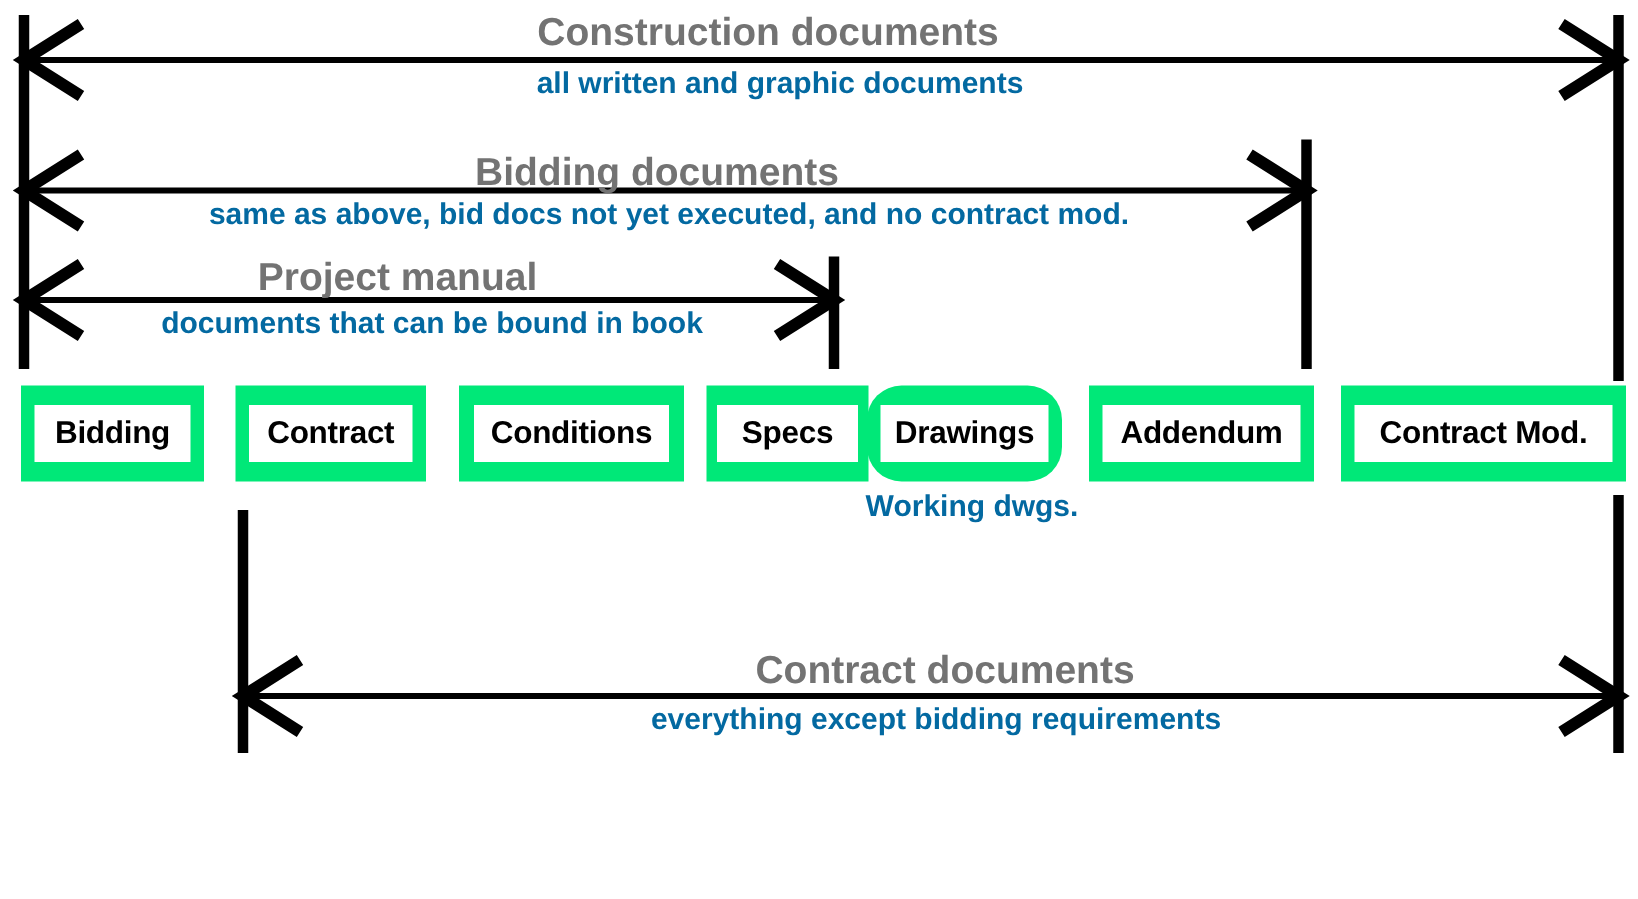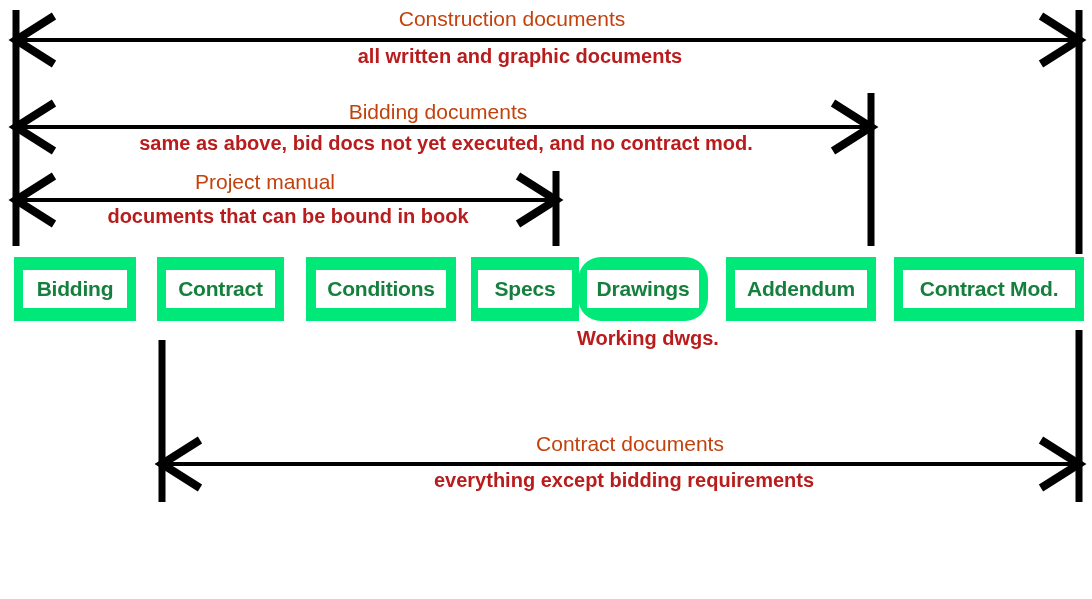--- a/index.html
+++ b/index.html
@@ -22,26 +22,26 @@
     position: absolute;
     left: 0;
     top: 0;
   }
   .lbl {
     position: absolute;
     white-space: nowrap;
     line-height: 1;
   }
   .lbl-black {
-    color: #c2410c;
-    font-size: 21px;
-    font-weight: 400;
+    color: #737373;
+    font-size: 26px;
+    font-weight: 700;
   }
   .lbl-red {
-    color: #b91c1c;
+    color: #0369a1;
     font-size: 20px;
     font-weight: bold;
   }
   .center {
     transform: translateX(-50%);
   }
   .docbox {
     position: absolute;
     box-sizing: border-box;
     background: #00e878;
@@ -53,21 +53,21 @@
     box-sizing: border-box;
     background: #ffffff;
     width: 100%;
     height: 100%;
     display: flex;
     align-items: center;
     justify-content: center;
     overflow: hidden;
   }
   .docbox .inner span {
-    color: #15803d;
+    color: #000000;
     font-size: 21px;
     font-weight: bold;
     white-space: nowrap;
     letter-spacing: -0.2px;
   }
 </style>
 </head>
 <body>
 
 <div id="stage">

